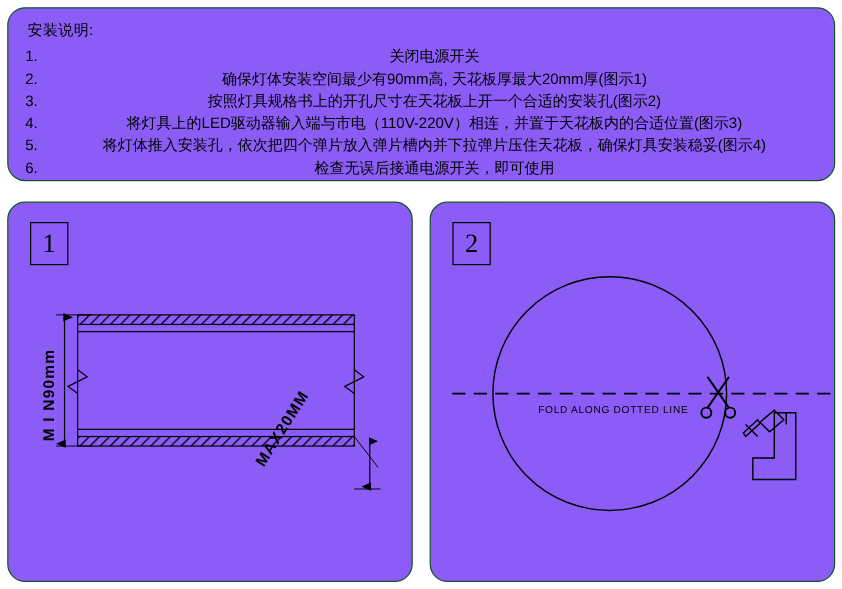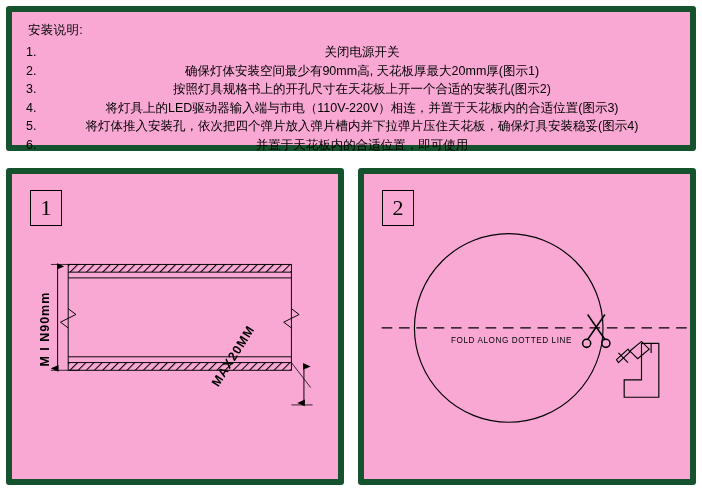--- a/index.html
+++ b/index.html
@@ -1,17 +1,17 @@
 <!DOCTYPE html>
 <html><head>
 <meta charset="utf-8">
 <style>
   html,body{margin:0;padding:0;background:#ffffff;}
   body{width:702px;height:491px;position:relative;font-family:"Liberation Sans","DejaVu Sans",sans-serif;color:#000;}
-  .panel{position:absolute;border:6px solid #14532d;border-radius:3px;background:#f9a8d4;box-sizing:border-box;}
+  .panel{position:absolute;border:1px solid #14532d;border-radius:15px;background:#8b5cf6;box-sizing:border-box;}
 
   
   #instructions{left:6px;top:6px;width:690px;height:145px;padding:10px 14px;}
   #instructions .title{font-size:12.5px;margin:0 0 4px 2px;letter-spacing:.3px;}
   #instructions ol{list-style:none;margin:0;padding:0;}
   #instructions li{font-size:12.5px;line-height:18.5px;white-space:nowrap;display:flex;}
   #instructions li .num{width:22px;flex:none;text-align:left;}
   #instructions li .txt{flex:1;text-align:center;}
 
   
@@ -46,21 +46,21 @@
     <li>
       <span class="num">4.</span>
       <span class="txt">将灯具上的LED驱动器输入端与市电（110V-220V）相连，并置于天花板内的合适位置(图示3)</span>
     </li>
     <li>
       <span class="num">5.</span>
       <span class="txt">将灯体推入安装孔，依次把四个弹片放入弹片槽内并下拉弹片压住天花板，确保灯具安装稳妥(图示4)</span>
     </li>
     <li>
       <span class="num">6.</span>
-      <span class="txt">并置于天花板内的合适位置，即可使用</span>
+      <span class="txt">检查无误后接通电源开关，即可使用</span>
     </li>
   </ol>
 </div>
 
 <div class="panel" id="fig1">
   <div class="fig-badge">1</div>
 
   <svg class="svgwrap" viewBox="0 0 338 317">
     <defs>
       <pattern id="hatch1" width="6" height="6" patternTransform="rotate(45)" patternUnits="userSpaceOnUse">

